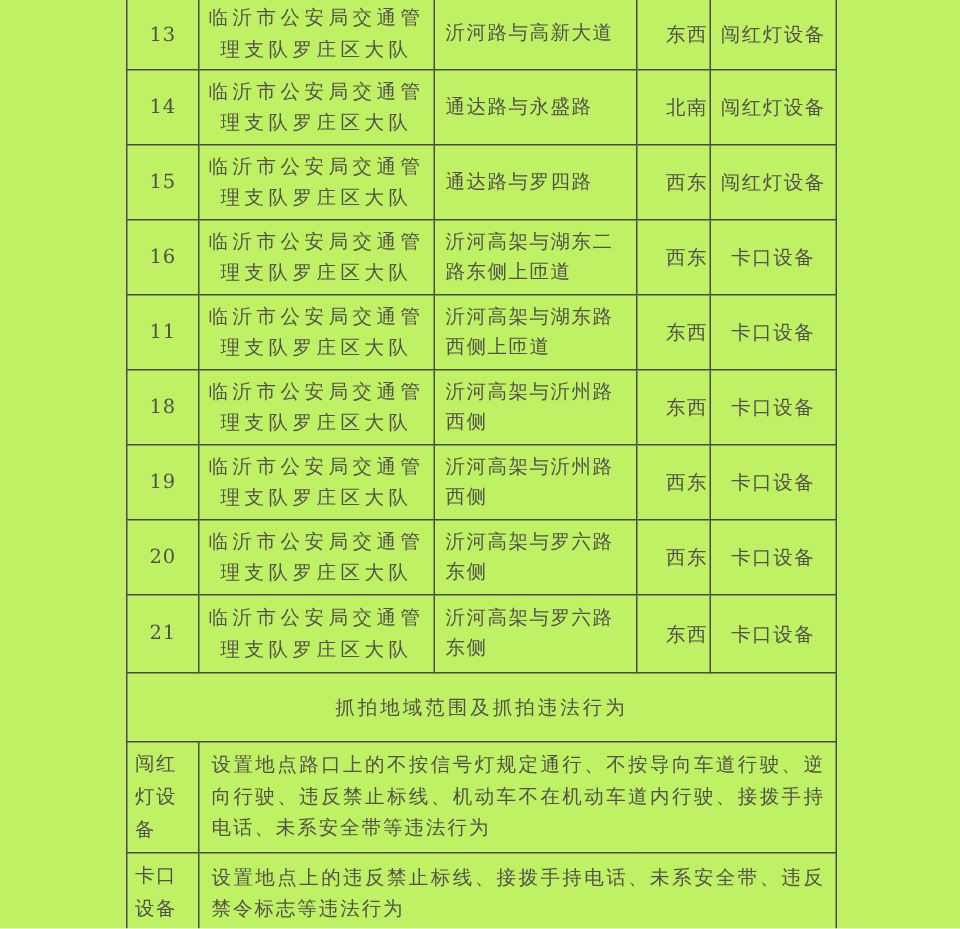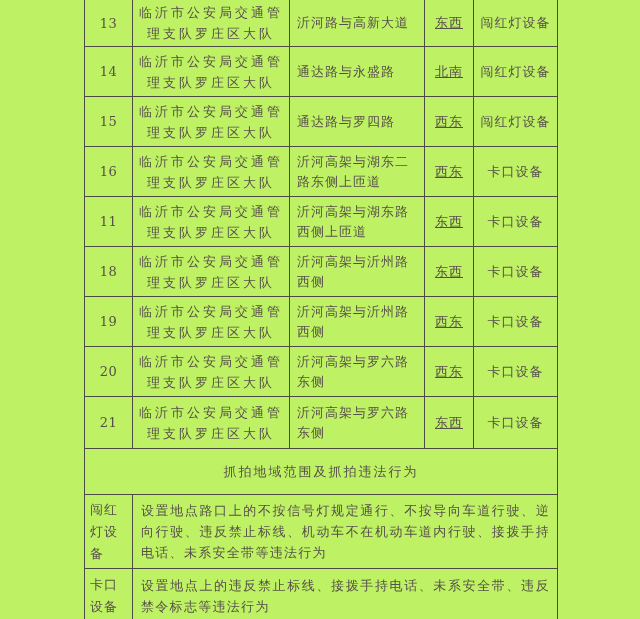--- a/index.html
+++ b/index.html
@@ -58,23 +58,22 @@
     padding: 2px 6px;
   }
   td.cell-loc {
     text-align: left;
     letter-spacing: 1px;
     line-height: 20px;
     padding: 2px 7px;
     margin-top: 12px;
   }
   td.cell-dir {
-    text-align: center;
+    text-align: right;
     letter-spacing: 1px;
-    text-decoration: underline;
   }
   td.cell-dev {
     text-align: center;
     letter-spacing: 1px;
     padding: 2px 4px;
   }
   td.cell-section {
     text-align: center;
     letter-spacing: 2px;
     margin-left: 20px;

